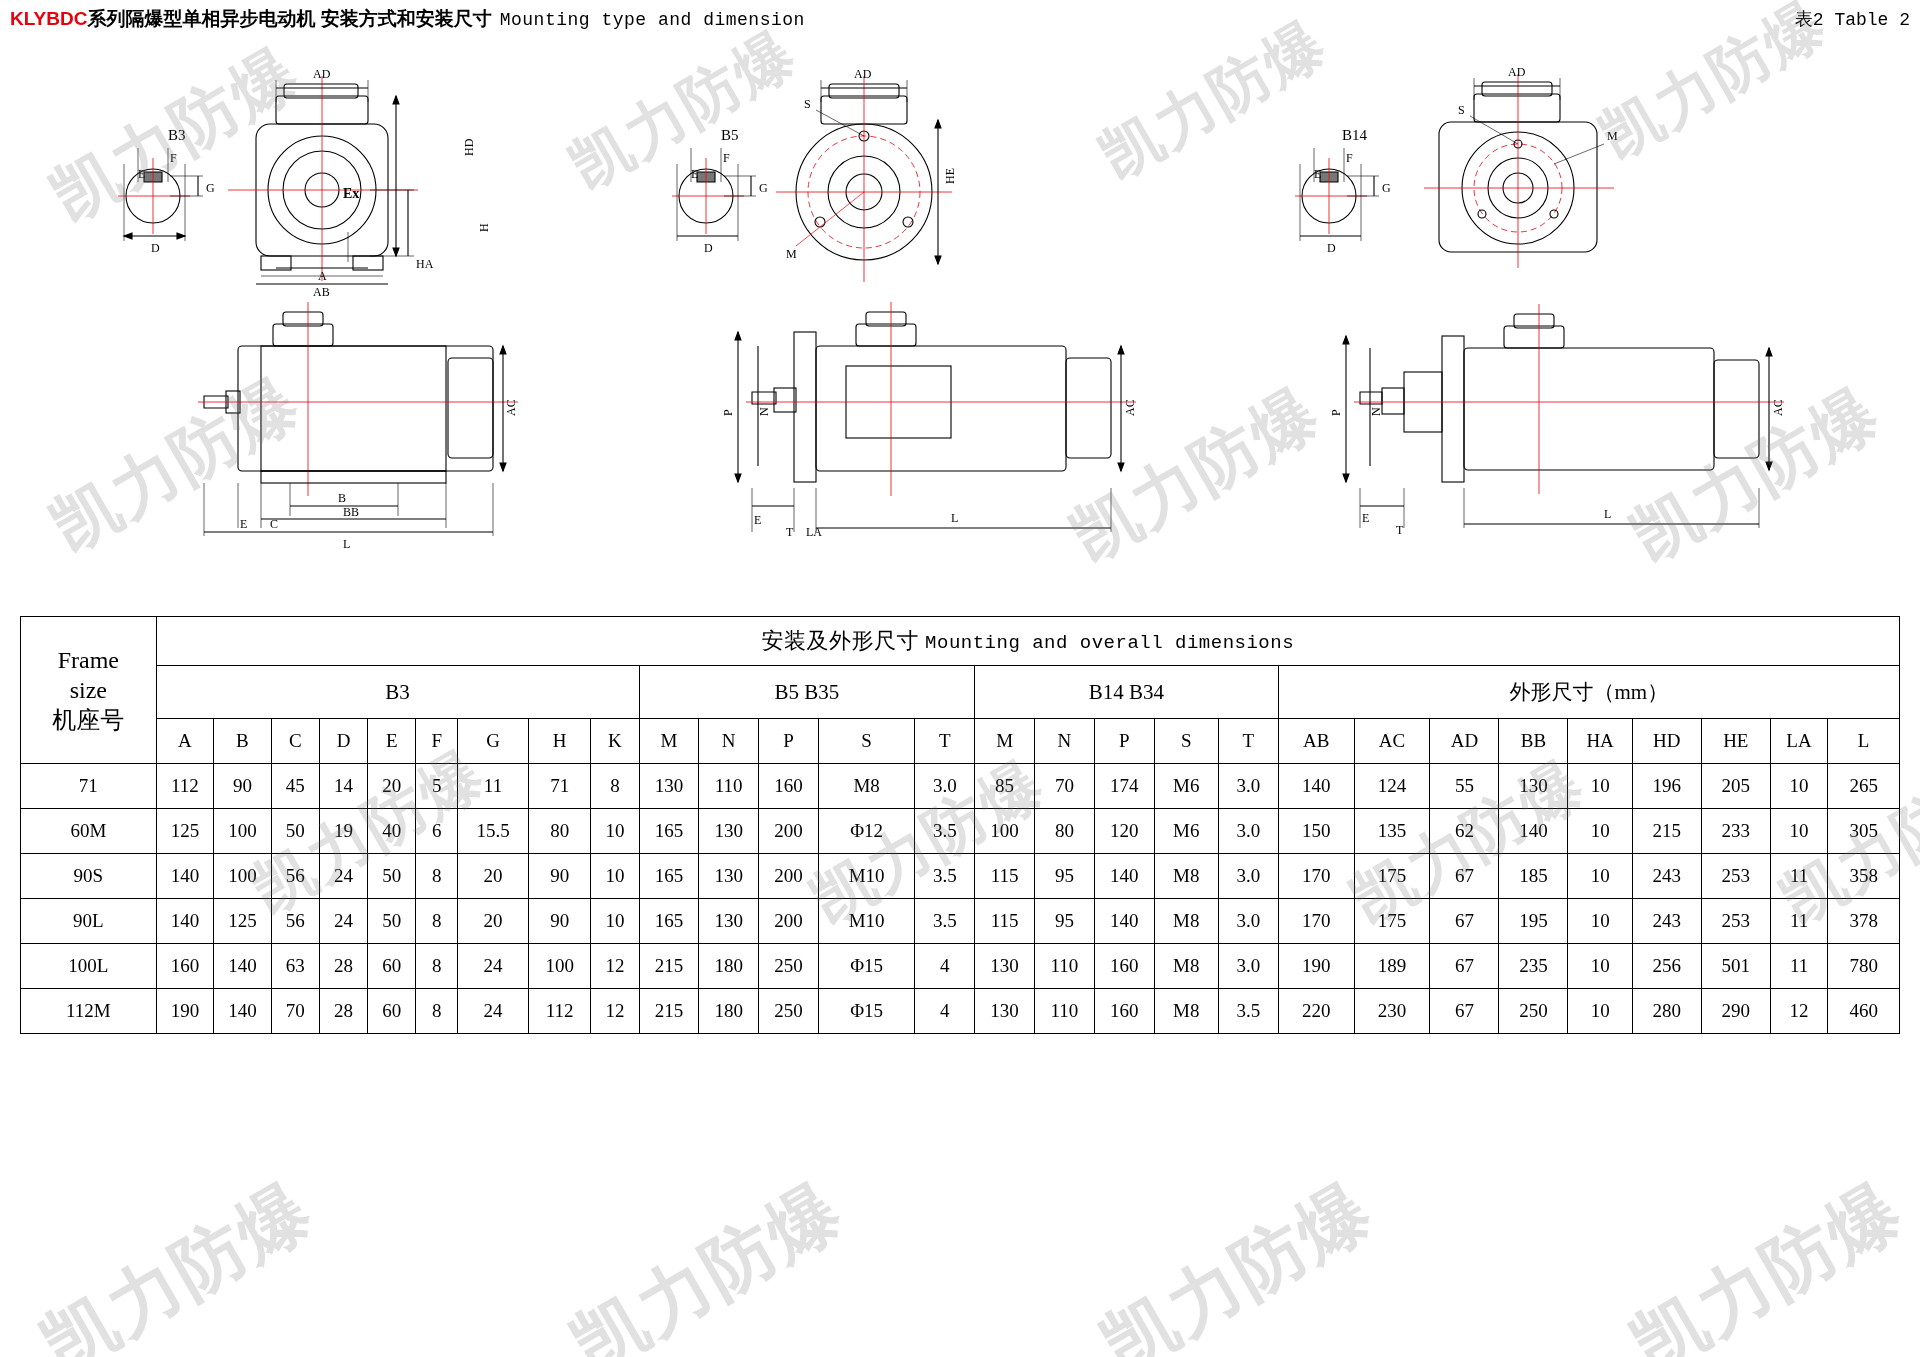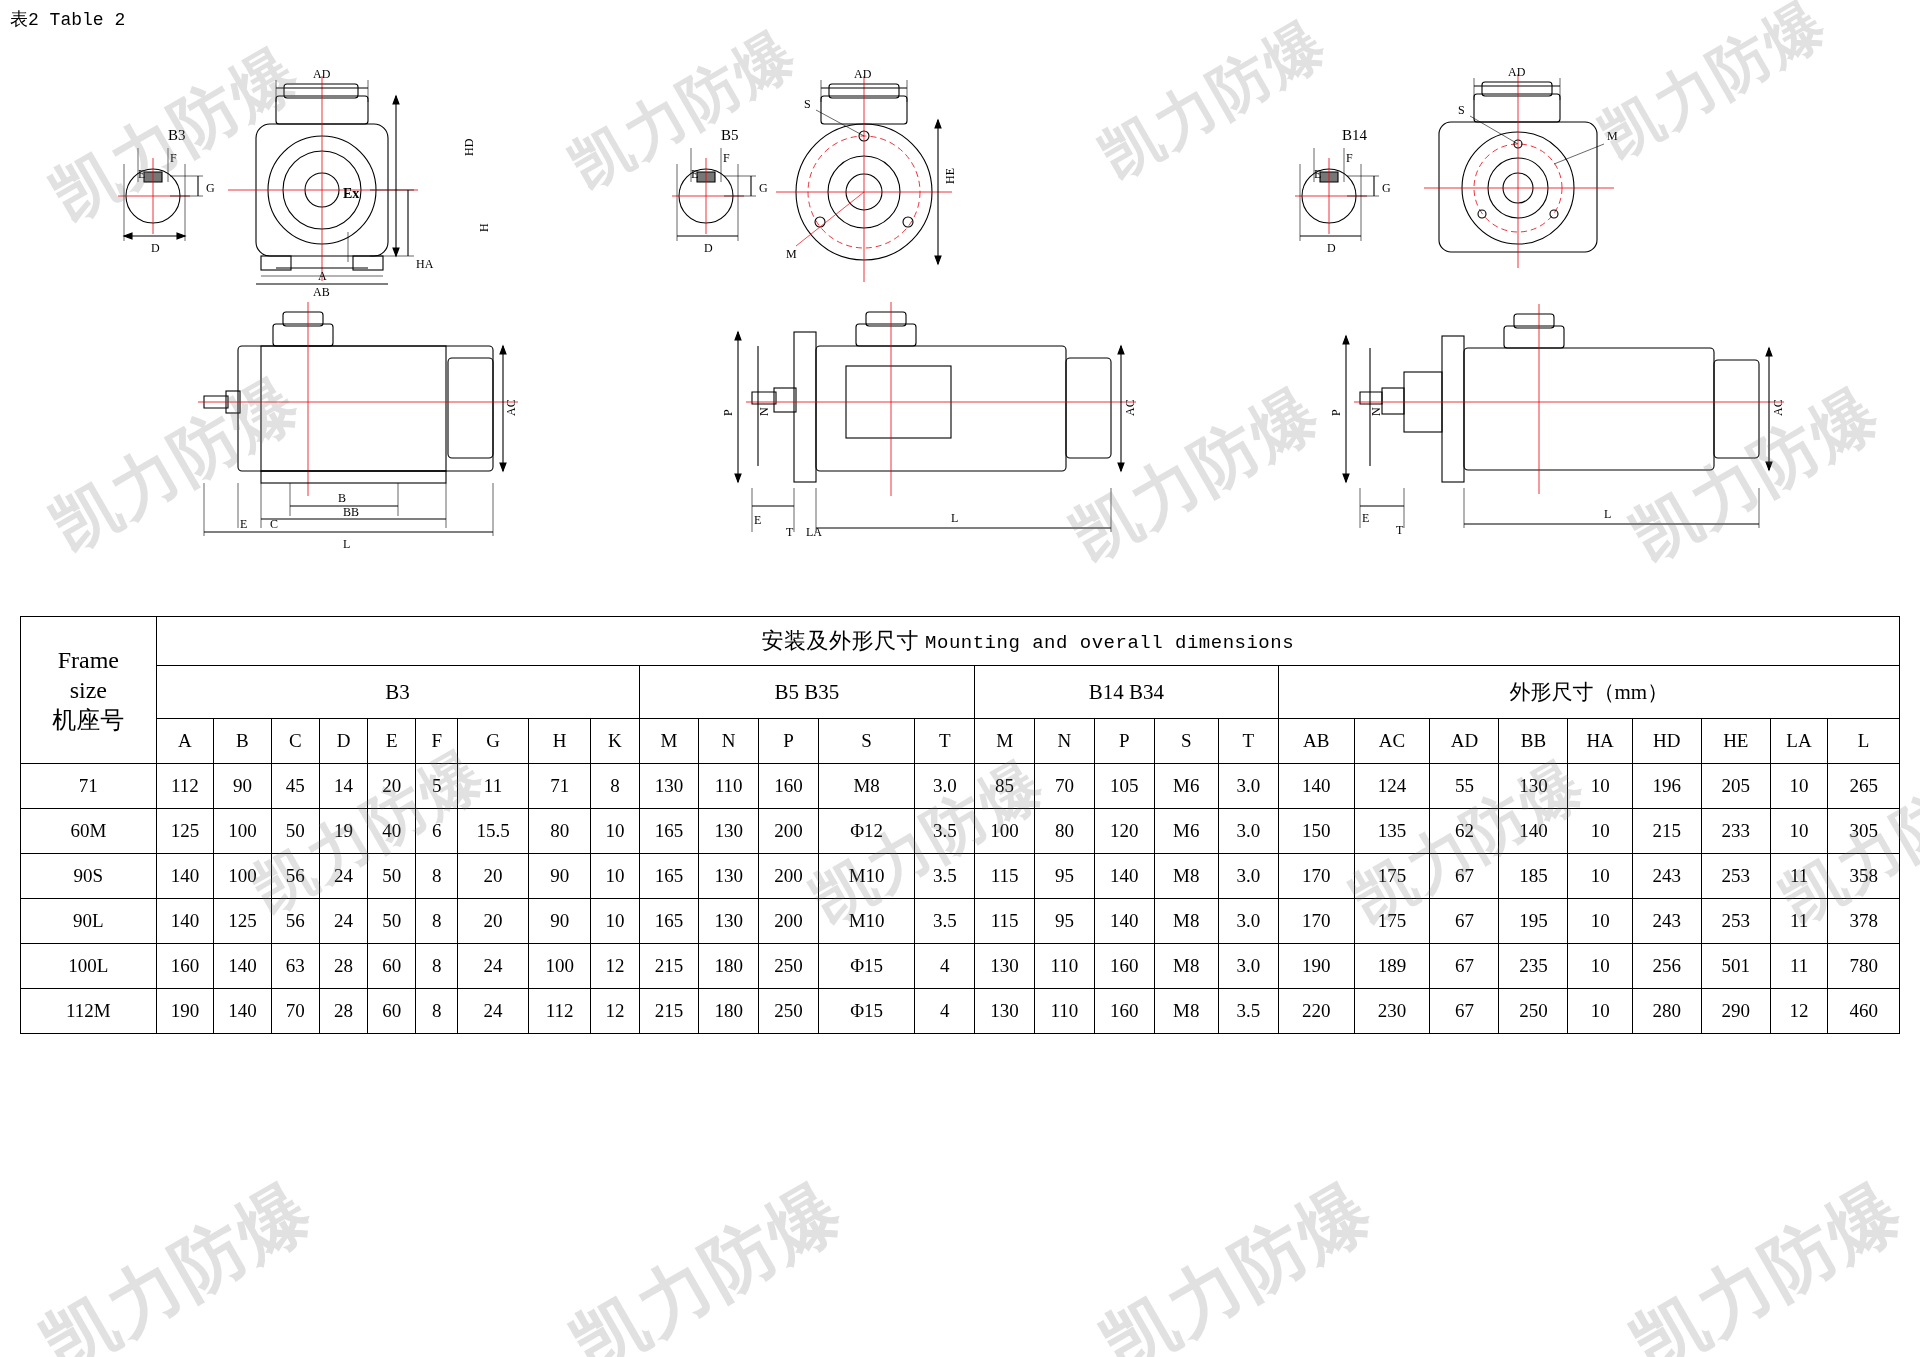--- a/index.html
+++ b/index.html
@@ -132,20 +132,25 @@
     white-space: nowrap;
     pointer-events: none;
     user-select: none;
     letter-spacing: 2px;
   }
 </style>
 </head>
 <body>
 
 <div class="header">
+  <div class="left">
+    <span class="brand">KLYBDC</span>
+    <span class="hdr-cn">系列隔爆型单相异步电动机  安装方式和安装尺寸</span>
+    <span class="hdr-en">Mounting type and dimension</span>
+  </div>
   <div class="hdr-right">表2 Table 2</div>
 </div>
 
 <div class="drawings">
 
   <div class="panel p1">
     <svg width="628" height="576" viewBox="0 0 628 576">
       <g stroke="#000" fill="none" stroke-width="1.1">
 
         <circle cx="135" cy="160" r="27"></circle>
@@ -491,21 +496,21 @@
       <td>11</td>
       <td>71</td>
       <td>8</td>
       <td>130</td>
       <td>110</td>
       <td>160</td>
       <td>M8</td>
       <td>3.0</td>
       <td>85</td>
       <td>70</td>
-      <td>105</td>
+      <td>174</td>
       <td>M6</td>
       <td>3.0</td>
       <td>140</td>
       <td>124</td>
       <td>55</td>
       <td>130</td>
       <td>10</td>
       <td>196</td>
       <td>205</td>
       <td>10</td>

